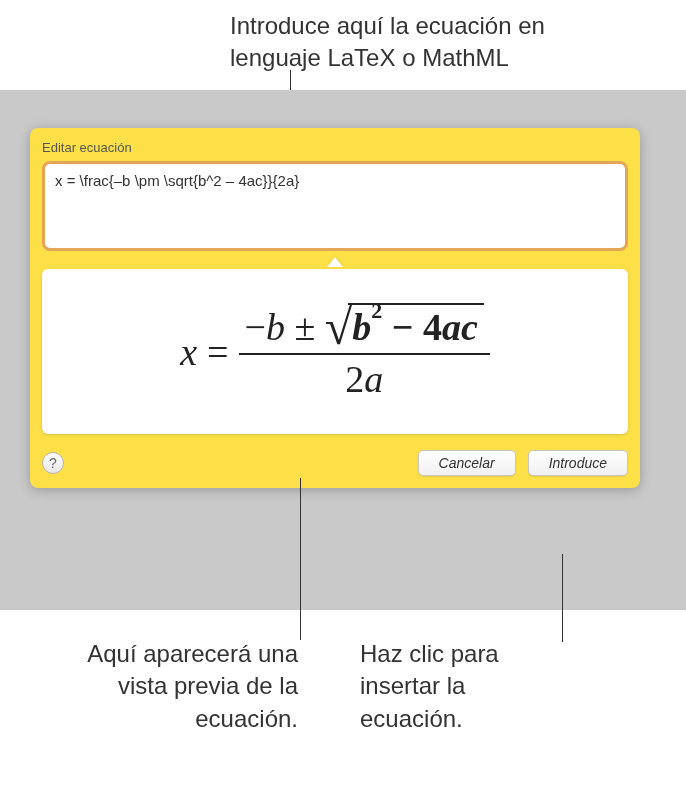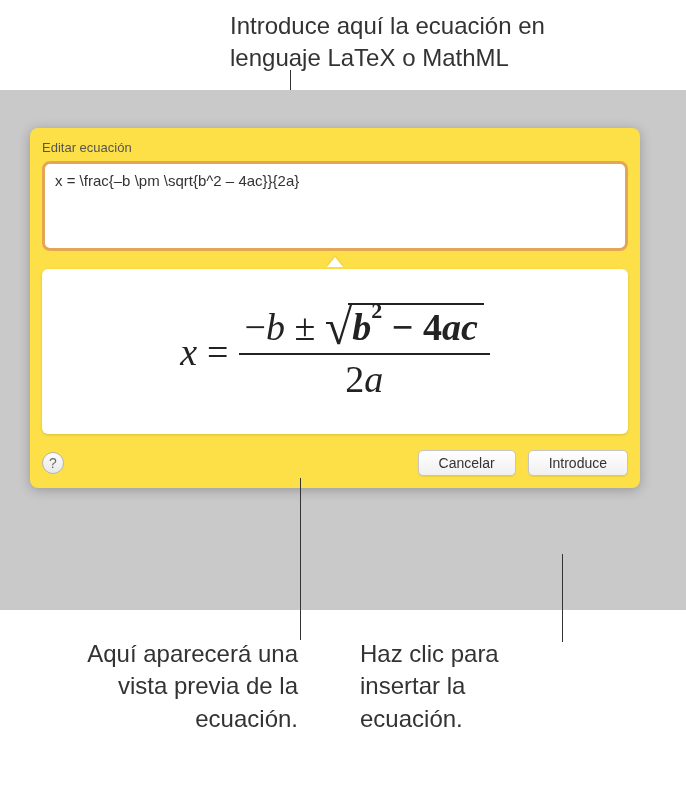--- a/index.html
+++ b/index.html
@@ -177,20 +177,21 @@
     .btn {
       border: 1px solid #c6c6c6;
       background: linear-gradient(#ffffff, #f0f0f0);
       border-radius: 5px;
       padding: 4px 20px;
       font-size: 14px;
       color: #333;
       cursor: pointer;
       margin-left: 12px;
       box-shadow: 0 1px 1px rgba(0,0,0,0.08);
+      font-style: italic;
     }
     .callout-bottom-left {
       top: 638px;
       left: 78px;
       width: 220px;
       text-align: right;
     }
     .callout-bottom-right {
       top: 638px;
       left: 360px;

